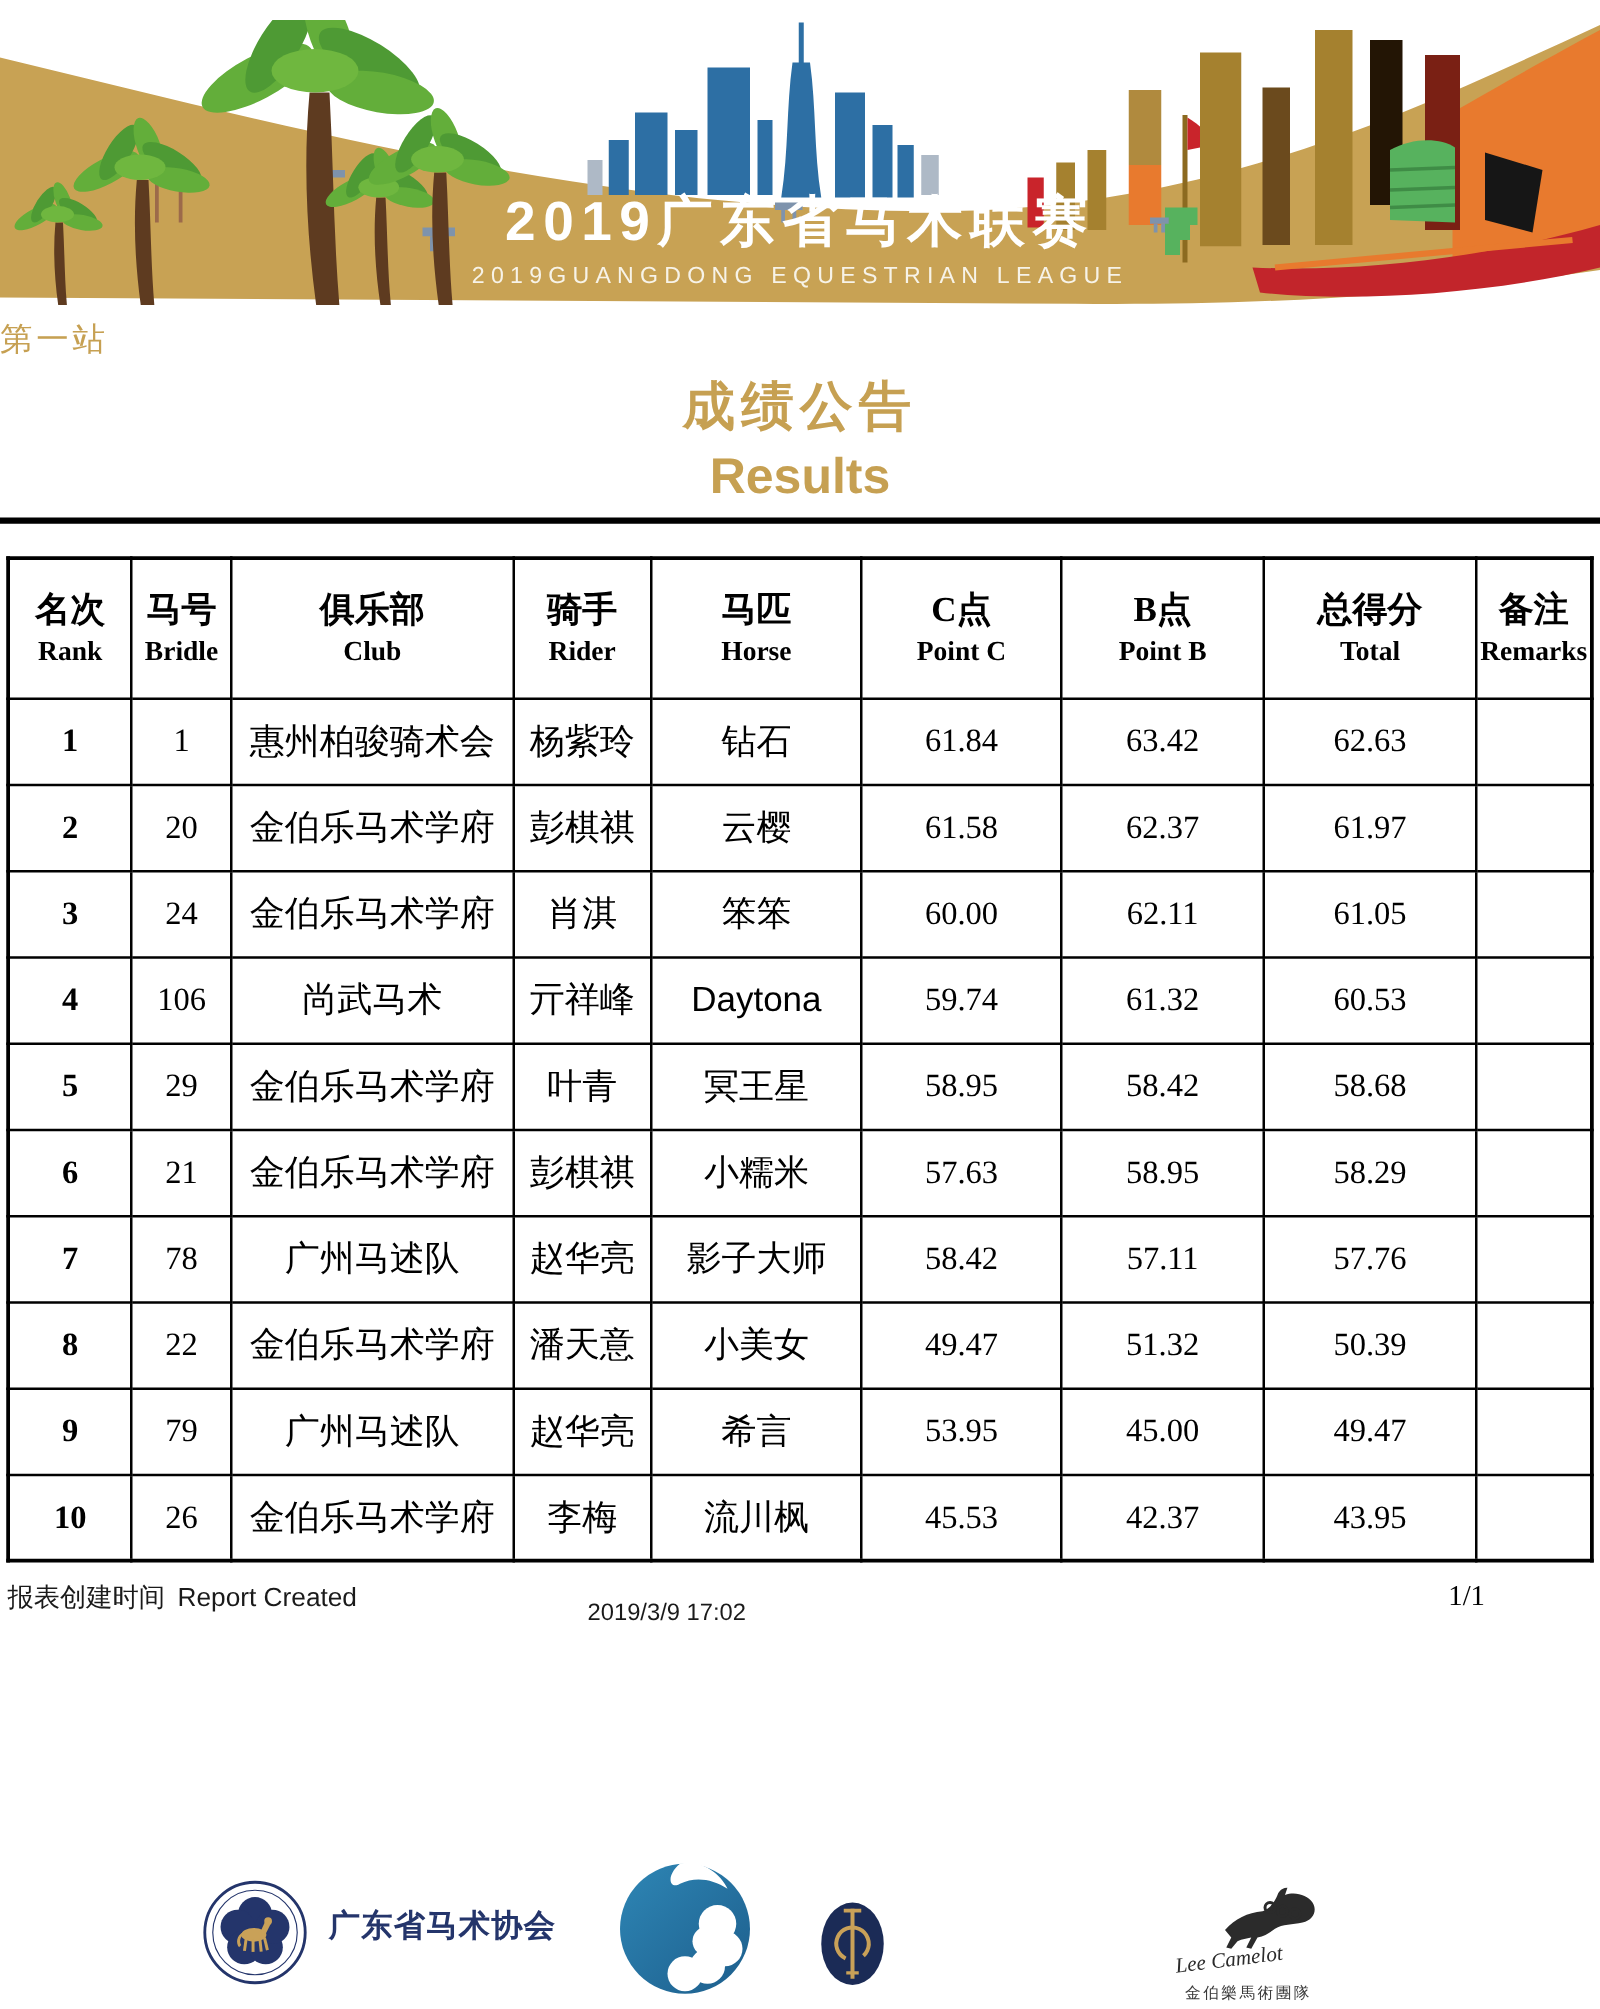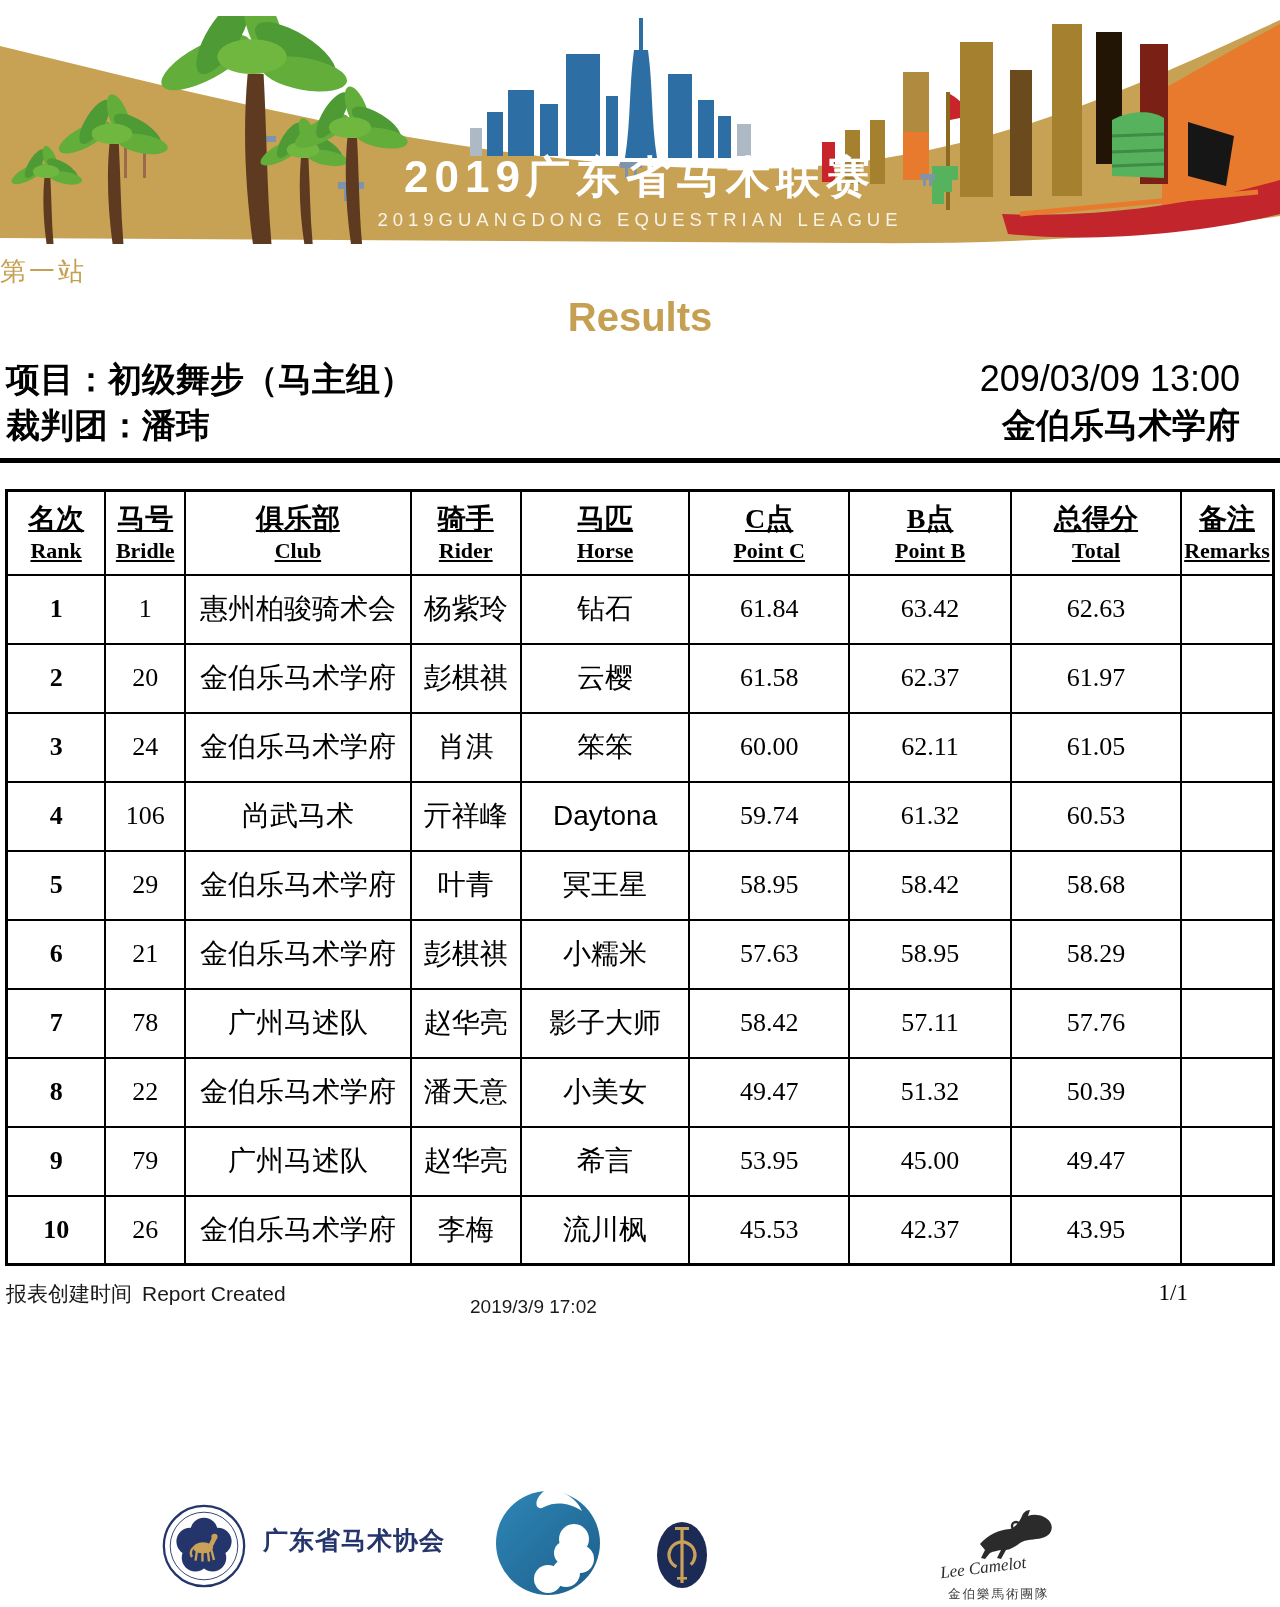--- a/index.html
+++ b/index.html
@@ -19,21 +19,21 @@
   .info { margin-top:16px; padding:0 40px 0 6px; }
   .info-row { display:flex; justify-content:space-between; align-items:baseline; line-height:46px; }
   .info-left  { font-size:34px; font-weight:700; }
   .info-right { font-size:34px; font-weight:700; }
   .info-right.date { font-weight:400; font-size:36px; }
   .divider { margin-top:10px; height:5px; background:#000; width:100%; }
   
   table.results { margin:26px 5px 0 5px; width:1270px; border-collapse:collapse; border:3px solid #000;
                   font-family:"Liberation Serif","DejaVu Serif",serif; table-layout:fixed; }
   table.results th, table.results td { border:2px solid #000; text-align:center; vertical-align:middle; padding:0 2px; overflow:hidden; }
-  table.results thead tr { height:84px;text-decoration:underline; }
+  table.results thead tr { height:112px; }
   table.results tbody tr { height:69px; }
   .th-cn { font-size:28px; font-weight:700; line-height:1.35; }
   .th-en { font-size:22px; font-weight:700; line-height:1.3; }
   td.rank { font-size:26px; font-weight:700; }
   td.num  { font-size:26px; font-weight:400; }
   td.cjk  { font-size:28px; font-weight:400; }
   td.latin{ font-family:"Liberation Sans","DejaVu Sans",sans-serif; font-size:28px; }
   
   .footer { position:relative; margin-top:14px; height:30px; padding-left:6px; }
   .created { font-size:21px; color:#1a1a1a; }
@@ -146,32 +146,23 @@
       <use href="#palm" transform="translate(46,162) scale(0.55)"></use>
       <use href="#palm" transform="translate(303,142) scale(0.68)"></use>
       <use href="#palm" transform="translate(350,122) scale(0.88)"></use>
     </g>
 
     <text x="640" y="176" text-anchor="middle" fill="#FFFFFF" font-size="44" font-weight="bold" letter-spacing="6">2019广东省马术联赛</text>
     <text x="640" y="210" text-anchor="middle" fill="#F7F3E8" font-size="18.5" letter-spacing="5">2019GUANGDONG EQUESTRIAN LEAGUE</text>
   </svg>
 
   <div class="station">第一站</div>
+  <div class="res-cn">成绩公告</div>
   <div class="res-en">Results</div>
 
-  <div class="info">
-    <div class="info-row">
-      <div class="info-left">项目：初级舞步（马主组）</div>
-      <div class="info-right date">209/03/09 13:00</div>
-    </div>
-    <div class="info-row">
-      <div class="info-left">裁判团：潘玮</div>
-      <div class="info-right">金伯乐马术学府</div>
-    </div>
-  </div>
   <div class="divider"></div>
 
   <table class="results">
     <colgroup>
       <col style="width:7.8%">
         <col style="width:6.3%">
         <col style="width:17.8%">
       <col style="width:8.7%">
         <col style="width:13.3%">
         <col style="width:12.6%">

